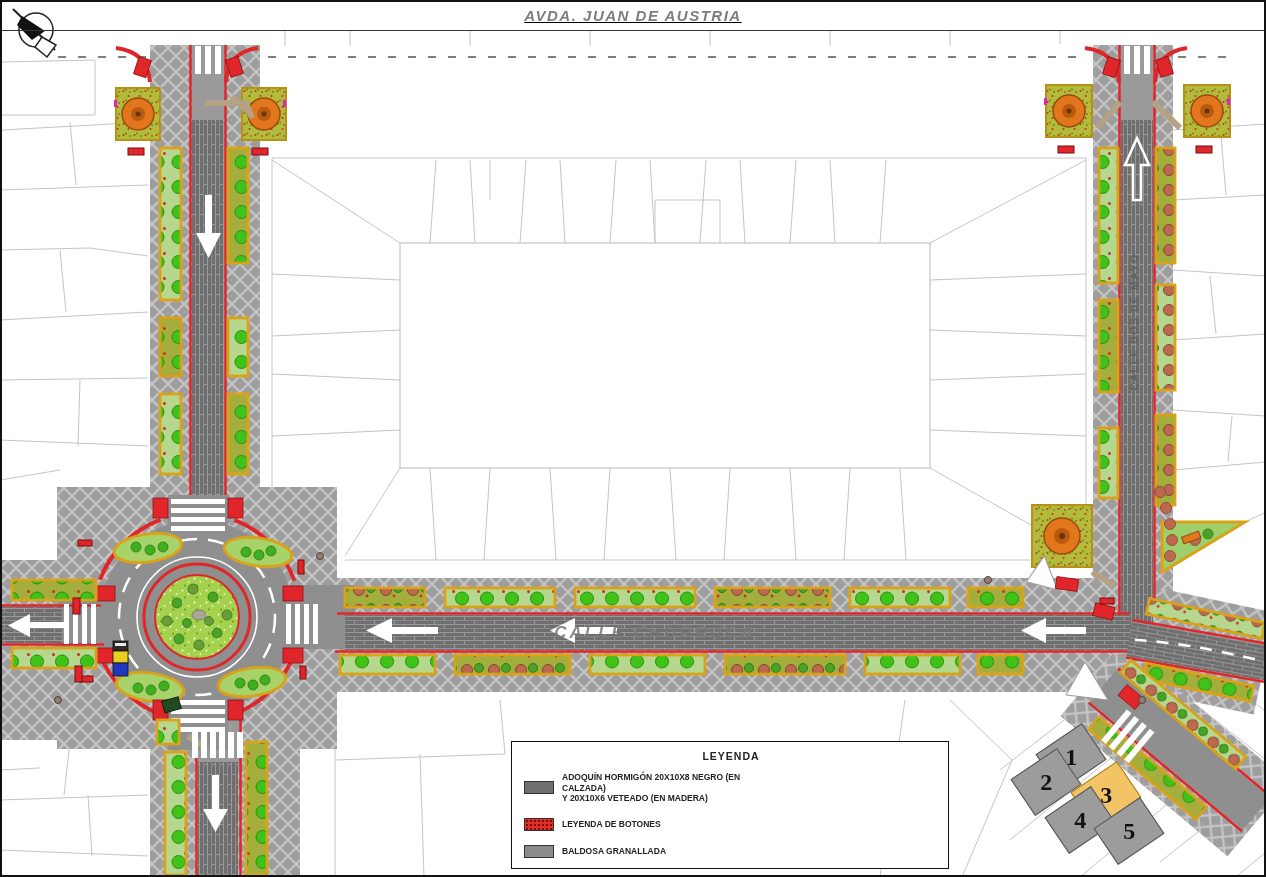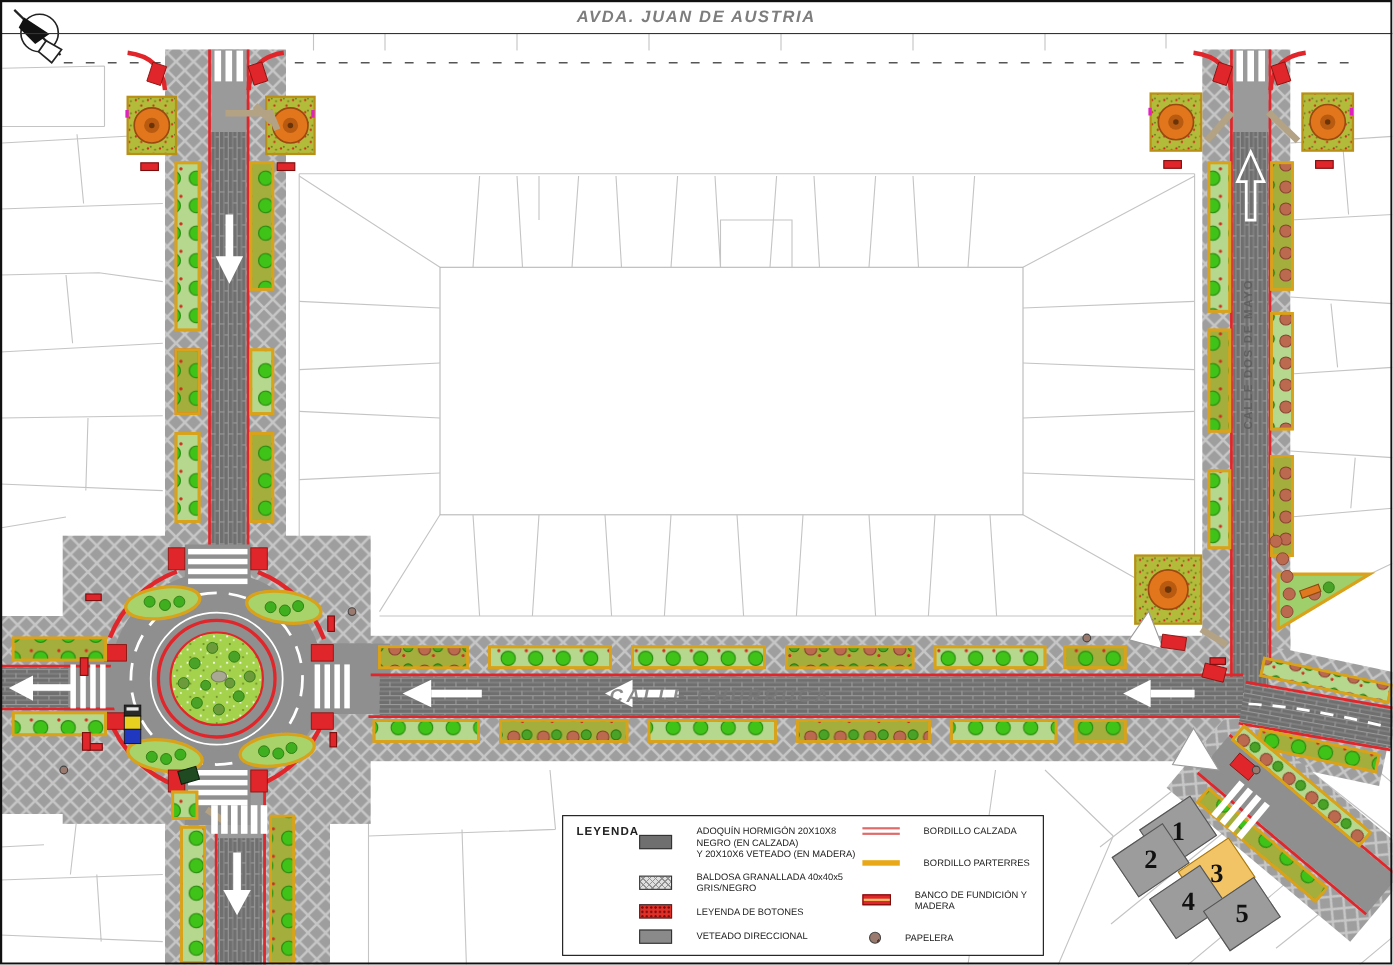--- a/index.html
+++ b/index.html
@@ -1,32 +1,32 @@
 <!DOCTYPE html>
 <html><head>
 <meta charset="utf-8">
 <style>
   html,body{margin:0;padding:0;background:#e8e8e8;}
   .page{position:relative;width:1266px;height:877px;background:#ffffff;overflow:hidden;
         font-family:"Liberation Sans", sans-serif;}
   .frame{position:absolute;inset:0;border:2px solid #111;pointer-events:none;}
   .titlebar{position:absolute;top:0;left:0;right:0;height:30px;border-bottom:1.5px solid #333;
-            display:flex;align-items:center;justify-content:center;}
+            display:flex;align-items:center;justify-content:center;text-decoration:underline;}
   .titlebar .t{font-size:15px;font-weight:bold;font-style:italic;color:#7d7d7d;letter-spacing:1.5px;}
   svg.map{position:absolute;left:0;top:0;}
   
   .legend{position:absolute;left:511px;top:741px;width:438px;height:128px;background:#fff;
           border:1.5px solid #111;box-sizing:border-box;padding:8px 10px 6px 12px;
-          display:flex;flex-direction:row;z-index:5;}
+          display:flex;flex-direction:column;z-index:5;}
   .legend-title{text-align:center;font-size:10.5px;font-weight:bold;color:#222;letter-spacing:1px;margin-bottom:10px;}
   .legend-cols{display:flex;flex:1;}
   .lcol{display:flex;flex-direction:column;justify-content:space-between;padding-bottom:4px;}
   .lcol.left{width:56%;}
   .lcol.right{width:44%;padding-left:6px;}
-  .lrow{display:flex;align-items:center;gap:22px;font-size:8.5px;font-weight:normal;color:#222;line-height:1.25;}
+  .lrow{display:flex;align-items:center;gap:8px;font-size:8.5px;font-weight:bold;color:#222;line-height:1.25;}
   .sw{width:30px;height:13px;border:1px solid #333;flex:none;box-sizing:border-box;}
   .sw-adoquin{background:#6f6f6f;}
   .sw-granallada{background-color:#e0e0e0;
      background-image:repeating-linear-gradient(45deg,rgba(140,140,140,.9) 0 1px,transparent 1px 4px),
                       repeating-linear-gradient(-45deg,rgba(140,140,140,.9) 0 1px,transparent 1px 4px);}
   .sw-botones{background-color:#e03028;
      background-image:radial-gradient(#7a0c0c 1px, transparent 1.2px);background-size:4px 4px;}
   .sw-direccional{background:#8a8a8a;}
   .sw-line{width:34px;border:none;background:transparent;}
   .sw-bordillo-calzada{height:7px;border-top:2px solid #e06a6a;border-bottom:2px solid #e06a6a;}
@@ -507,48 +507,26 @@
   <div class="legend">
     <div class="legend-title">LEYENDA</div>
     <div class="legend-cols">
       <div class="lcol left">
         <div class="lrow">
           <span class="sw sw-adoquin"></span>
           <span><span>ADOQUÍN HORMIGÓN 20X10X8 NEGRO (EN CALZADA)</span><br>
           <span>Y 20X10X6 VETEADO (EN MADERA)</span></span>
         </div>
         <div class="lrow">
-          <span class="sw sw-granallada"></span>
-          <span>BALDOSA GRANALLADA 40x40x5 GRIS/NEGRO</span>
-        </div>
-        <div class="lrow">
           <span class="sw sw-botones"></span>
           <span>LEYENDA DE BOTONES</span>
         </div>
         <div class="lrow">
           <span class="sw sw-direccional"></span>
-          <span>VETEADO DIRECCIONAL</span>
-        </div>
-      </div>
-      <div class="lcol right">
-        <div class="lrow">
-          <span class="sw sw-line sw-bordillo-calzada"></span>
-          <span>BORDILLO CALZADA</span>
-        </div>
-        <div class="lrow">
-          <span class="sw sw-line sw-bordillo-parterres"></span>
-          <span>BORDILLO PARTERRES</span>
-        </div>
-        <div class="lrow">
-          <span class="sw sw-banco"></span>
-          <span>BANCO DE FUNDICIÓN Y MADERA</span>
-        </div>
-        <div class="lrow">
-          <span class="sw sw-papelera"></span>
-          <span>PAPELERA</span>
+          <span>BALDOSA GRANALLADA</span>
         </div>
       </div>
     </div>
   </div>
 
   <div class="tiles">
     <div class="tile" style="left:1071px;top:757px;">
       <span>1</span>
       </div>
     <div class="tile" style="left:1046px;top:782px;">

